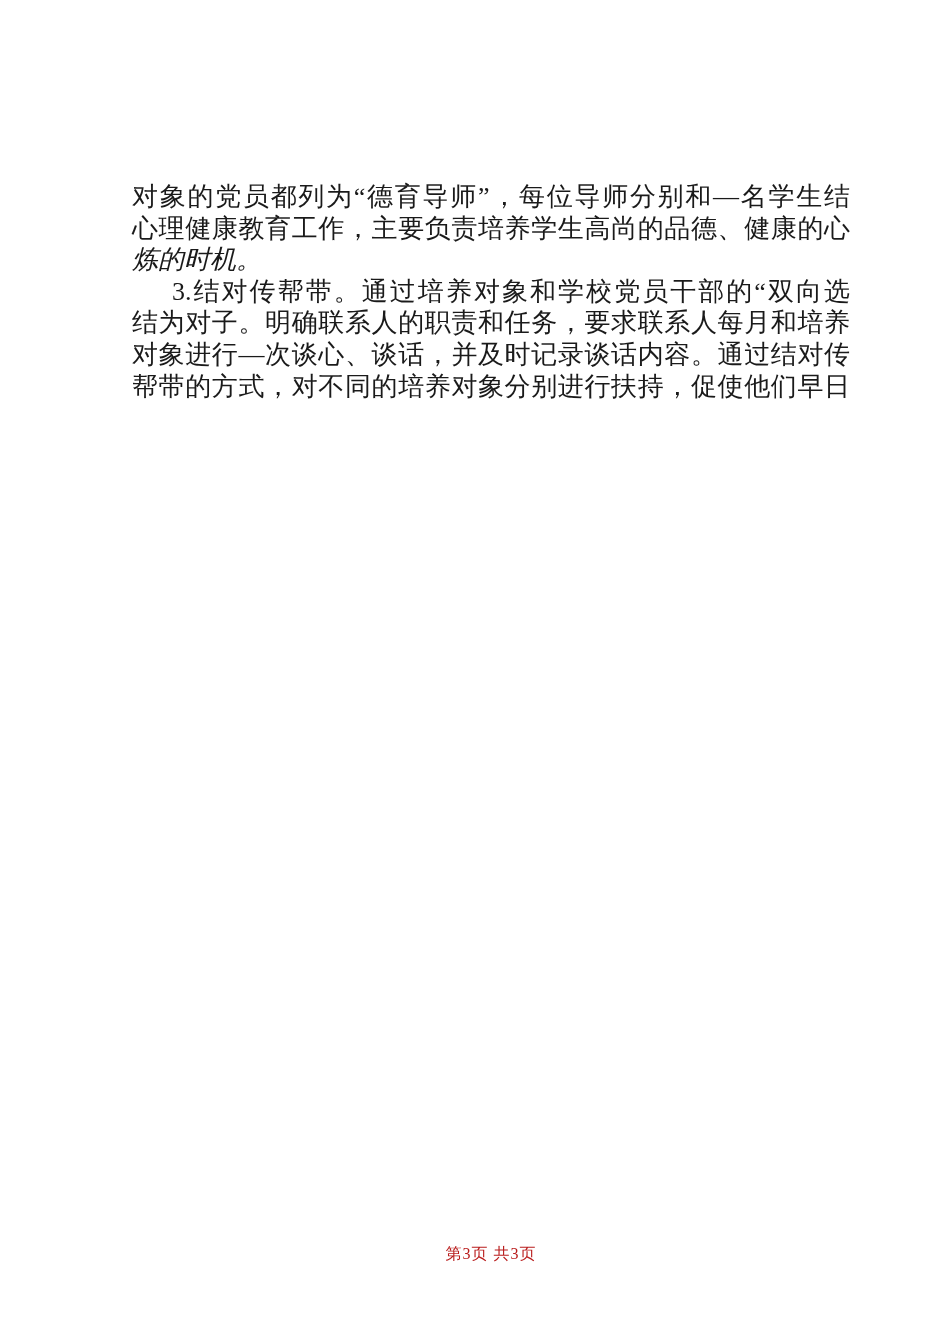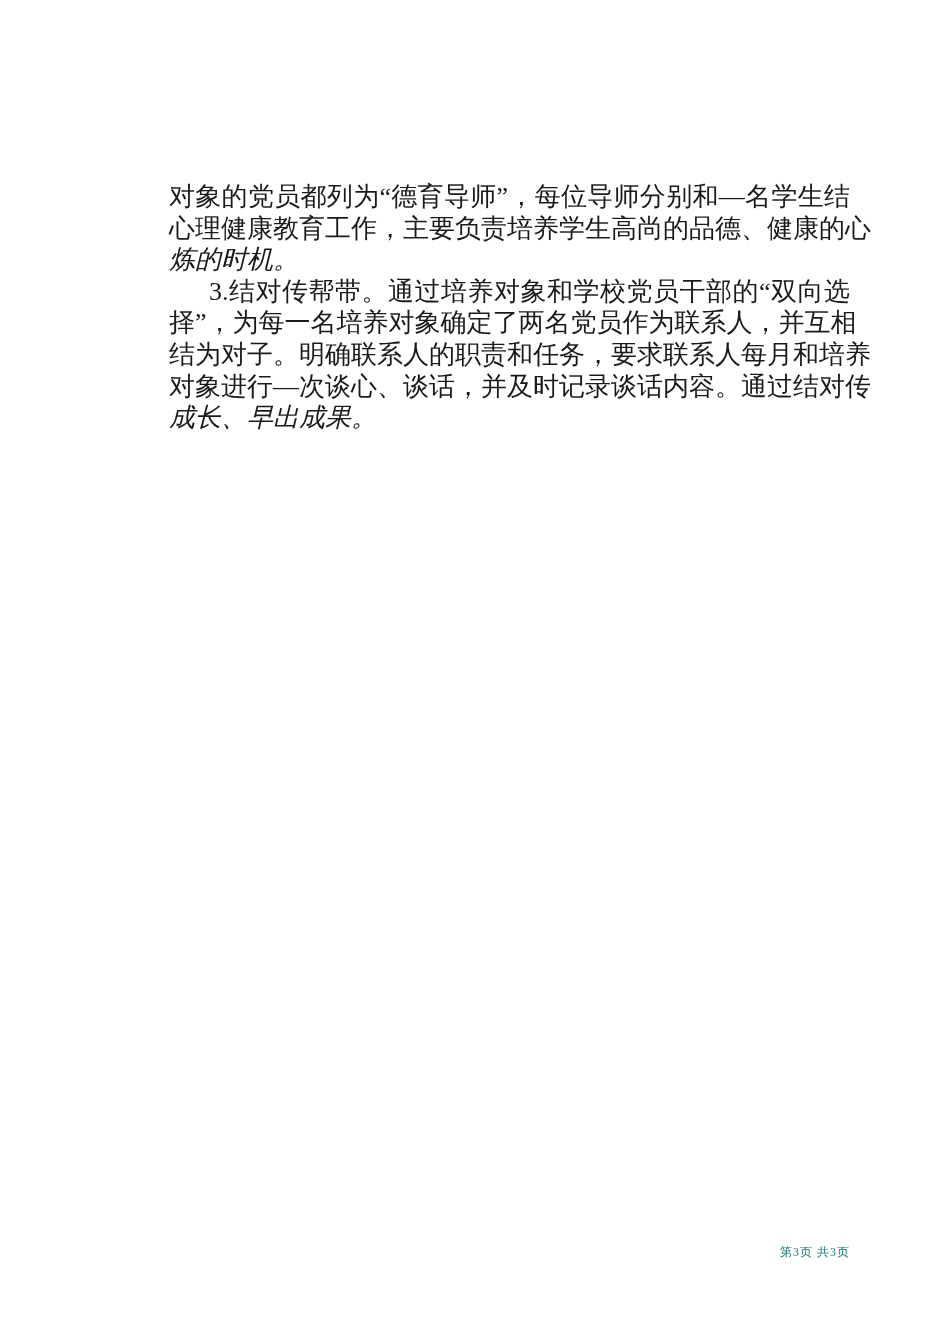--- a/index.html
+++ b/index.html
@@ -23,50 +23,48 @@
     font-size: 26px;
     line-height: 31.6px;
     color: #1a1a1a;
     font-weight: 400;
   }
   .doc-text .line {
     text-align: justify;
     text-align-last: justify;
     white-space: nowrap;
     height: 31.6px;
-    margin-left: 37px;
   }
   .doc-text .line.last {
     text-align-last: left;
     font-style: italic;
   }
   .doc-text .line.indent {
     padding-left: 40px;
   }
   .footer {
     position: absolute;
     left: 132px;
     top: 1244px;
     width: 718px;
-    text-align: right;
-    font-size: 12px;
-    color: #0f766e;
+    text-align: center;
+    font-size: 16px;
+    color: #b91c1c;
     letter-spacing: 1px;
   }
 </style>
 </head>
 <body>
 
 <div class="page">
   <div class="doc-text">
       <div class="line">对象的党员都列为“德育导师”，每位导师分别和—名学生结</div>
       <div class="line">心理健康教育工作，主要负责培养学生高尚的品德、健康的心</div>
       <div class="line last">炼的时机。</div>
       <div class="line indent">3.结对传帮带。通过培养对象和学校党员干部的“双向选</div>
-      <div class="line">择”，为每一名培养对象确定了两名党员作为联系人，并互相</div>
       <div class="line">结为对子。明确联系人的职责和任务，要求联系人每月和培养</div>
       <div class="line">对象进行—次谈心、谈话，并及时记录谈话内容。通过结对传</div>
-      <div class="line last">成长、早出成果。</div>
+      <div class="line">帮带的方式，对不同的培养对象分别进行扶持，促使他们早日</div>
     </div>
   <div class="footer">
     <span>第3页 共3页</span>
   </div>
 </div>
 
 </body></html>

